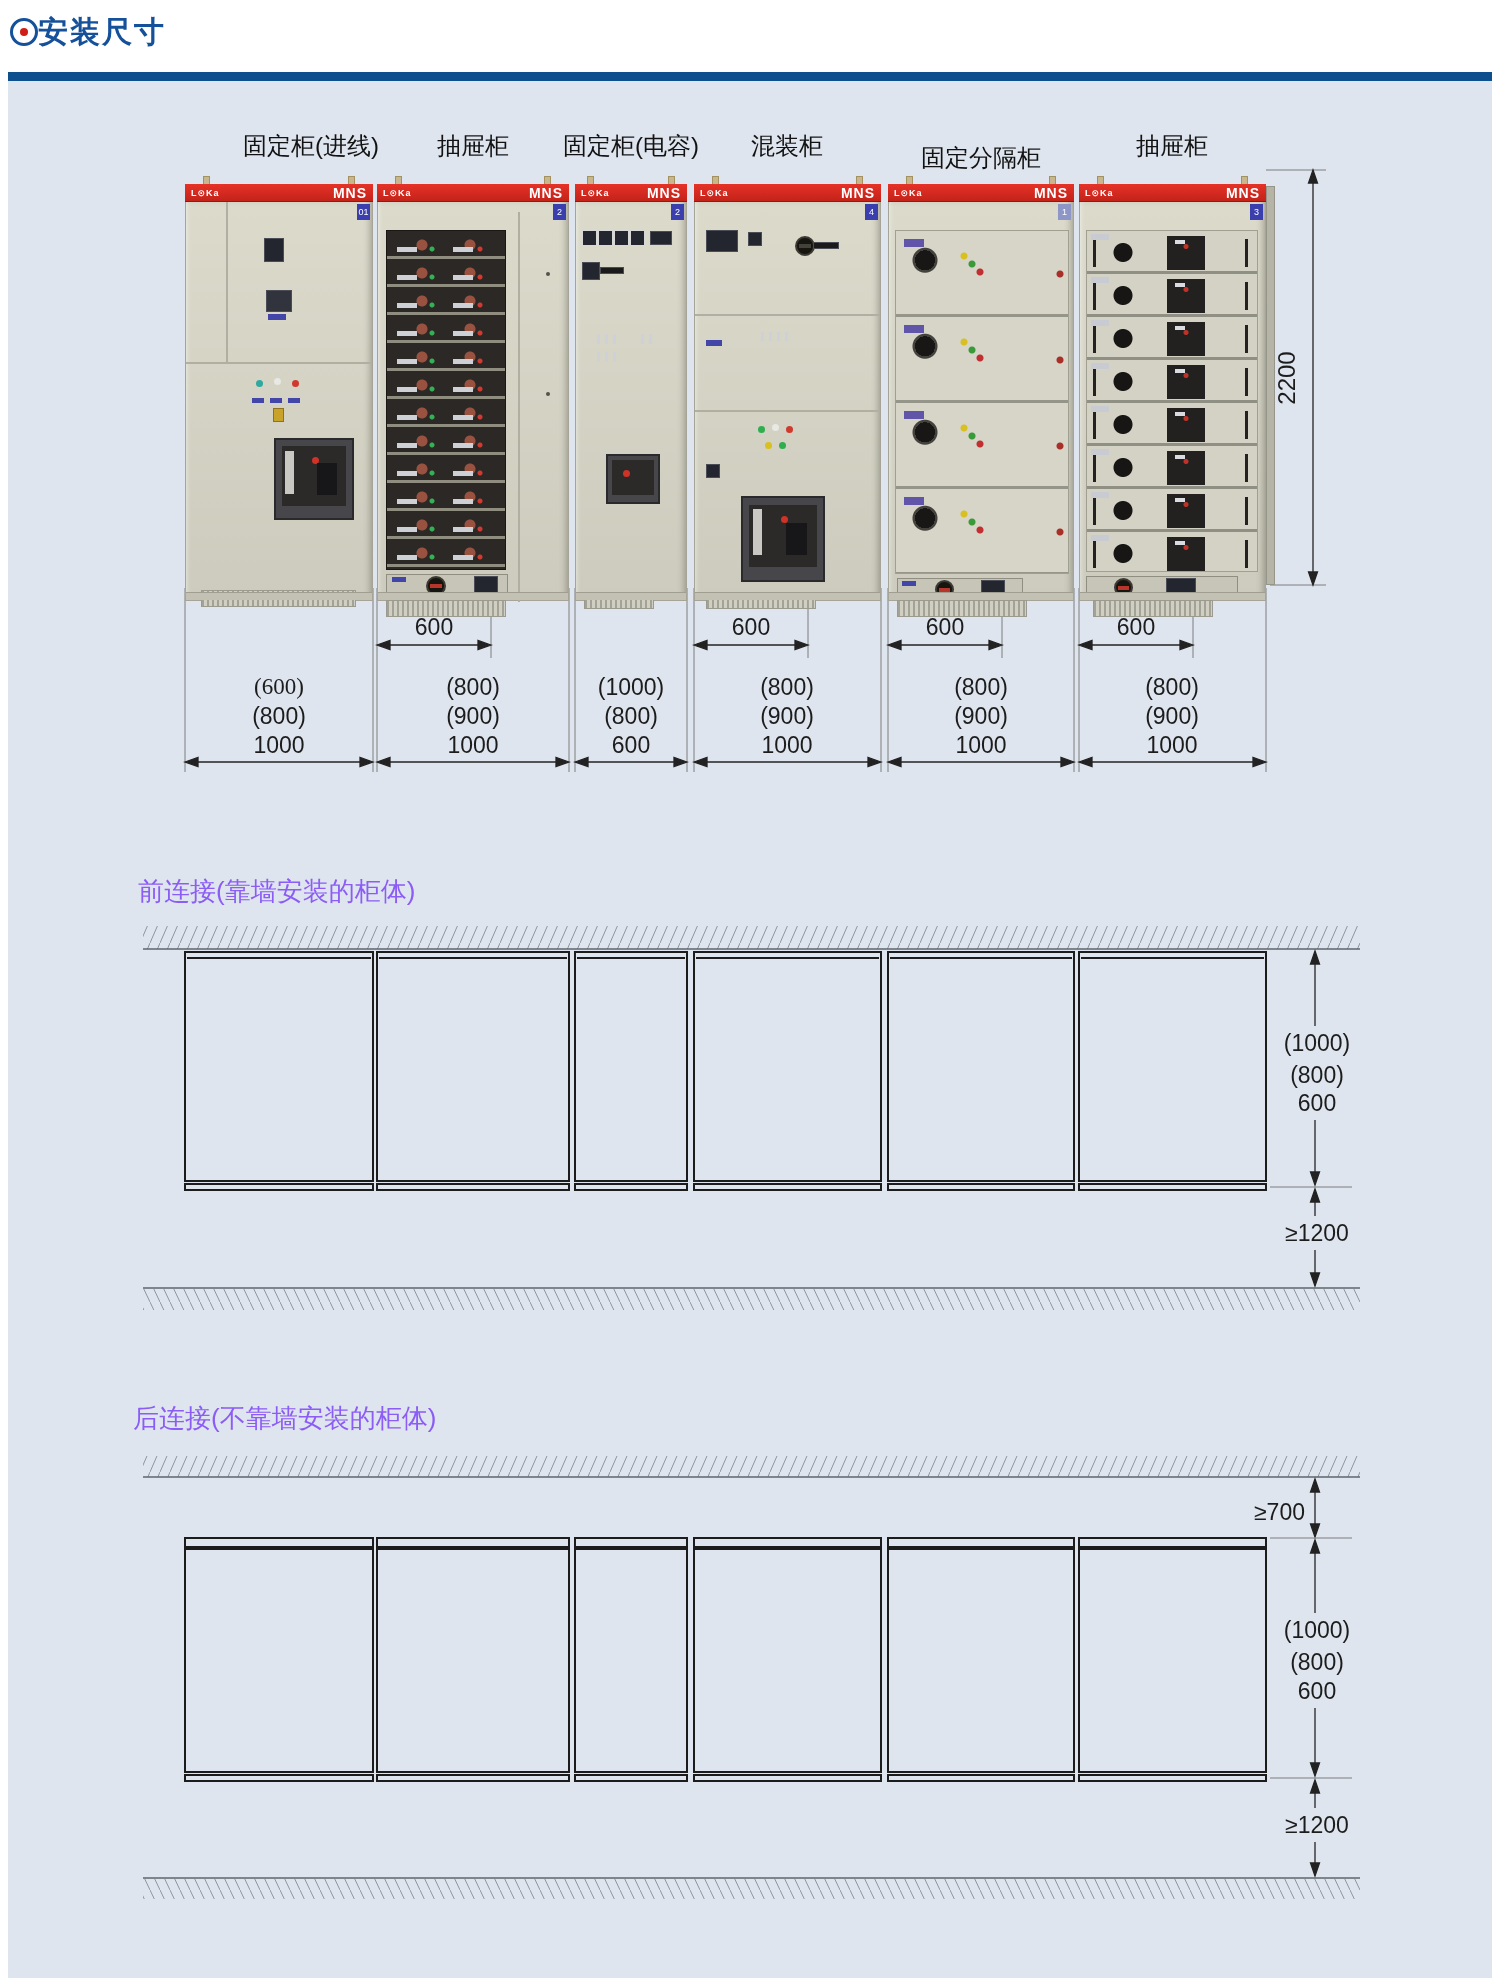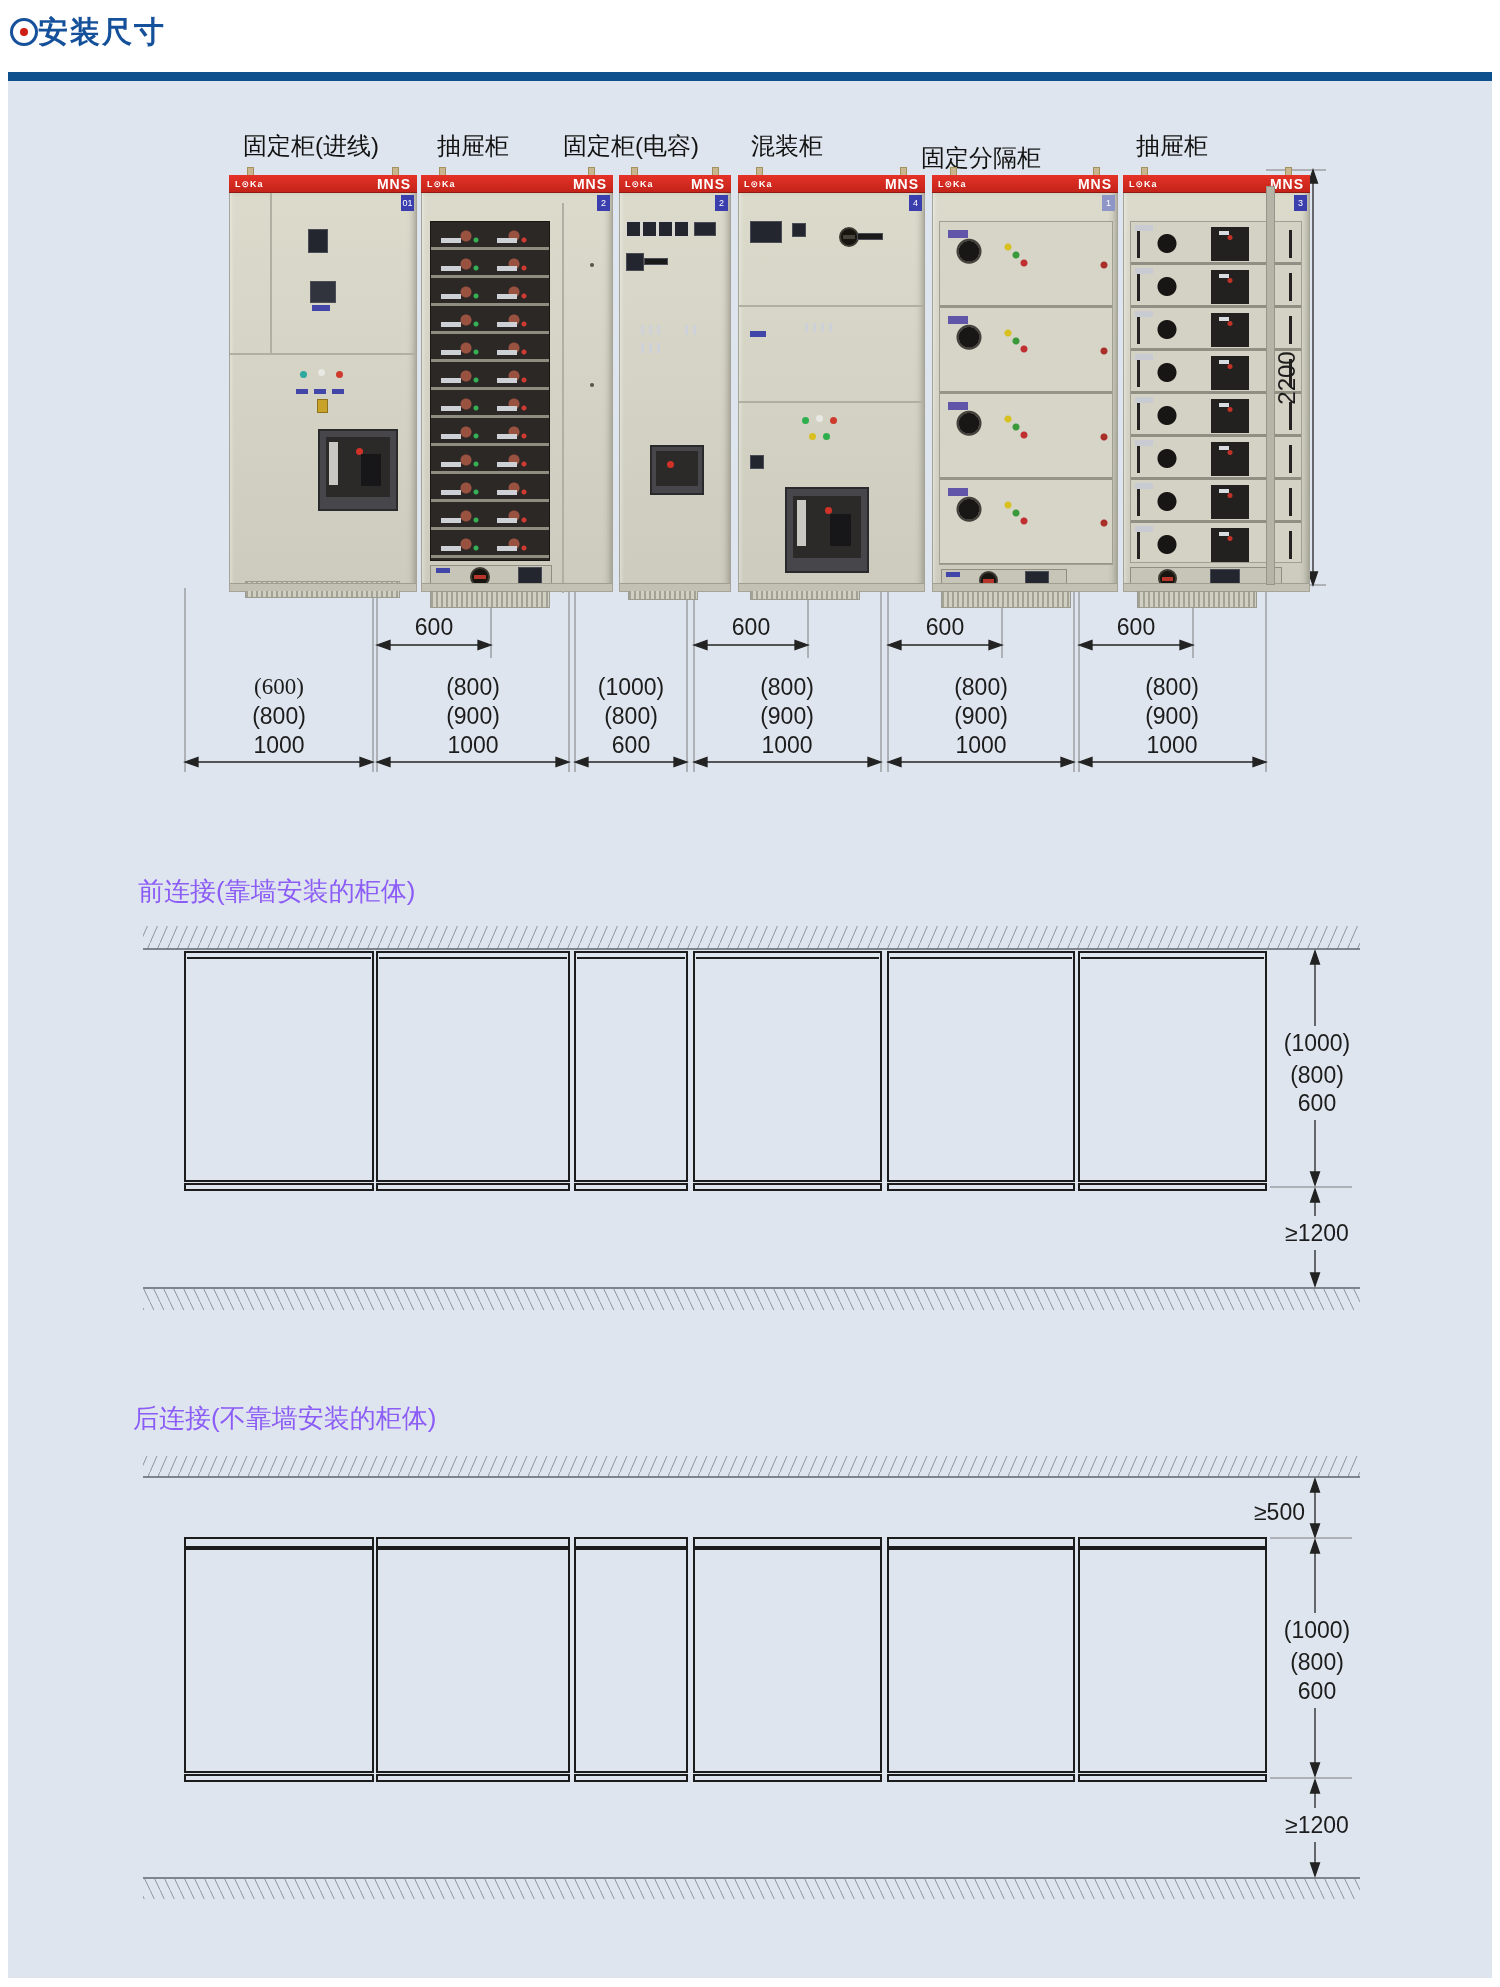--- a/index.html
+++ b/index.html
@@ -15,21 +15,21 @@
   #blue-bar{left:8px;top:72px;width:1484px;height:9px;background:#0e4f8e;}
   #panel{left:8px;top:81px;width:1484px;height:1897px;background:#dfe5ee;}
   
   .t{position:absolute;font-size:23px;color:#1c1c1c;text-align:center;line-height:26px;white-space:nowrap;}
   .cab-label{font-size:24px;color:#121212;}
   .sec-title{font-size:26px;color:#8b5cf6;text-align:left;line-height:30px;}
   .rotwrap{display:flex;align-items:center;justify-content:center;}
   .rot{display:inline-block;transform:rotate(-90deg);font-size:24px;color:#1c1c1c;}
   .ralign{text-align:right;}
   
-  .cab{position:absolute;top:175px;height:417px;margin-left:44px;}
+  .cab{position:absolute;top:184px;height:417px;}
   .band{position:absolute;left:0;right:0;top:0;height:18px;background:linear-gradient(#e63227,#c3231a);
         border-bottom:1px solid #8e1a12;display:flex;align-items:center;justify-content:space-between;padding:0 6px;box-sizing:border-box;}
   .brand{font-size:9px;font-weight:bold;color:#ffffff;letter-spacing:1px;}
   .series{font-size:14px;font-weight:bold;color:#ffffff;letter-spacing:1px;}
   .bodyc{position:absolute;left:0;right:0;top:18px;bottom:0;background:linear-gradient(#dbdacb,#cccbbd);
          border:1px solid #a5a497;border-top:none;box-sizing:border-box;
          box-shadow:inset -5px 0 6px -3px rgba(90,90,80,.45), inset 3px 0 4px -2px rgba(255,255,255,.5);}
   .badge{position:absolute;top:20px;right:3px;width:13px;height:16px;background:#3b3fae;color:#fff;
          font-size:9px;line-height:16px;text-align:center;}
   .badge.lt{background:#8e96c8;}
@@ -458,19 +458,19 @@
   <div class="t" style="left:1112px;top:703px;width:120px;">(900)</div>
   <div class="t" style="left:1112px;top:732px;width:120px;">1000</div>
 
   <div class="t sec-title" style="left:138px;top:876px;">前连接(靠墙安装的柜体)</div>
   <div class="t" style="left:1247px;top:1030px;width:140px;">(1000)</div>
   <div class="t" style="left:1247px;top:1062px;width:140px;">(800)</div>
   <div class="t" style="left:1247px;top:1090px;width:140px;">600</div>
   <div class="t" style="left:1247px;top:1220px;width:140px;">≥1200</div>
 
   <div class="t sec-title" style="left:133px;top:1403px;">后连接(不靠墙安装的柜体)</div>
-  <div class="t ralign" style="left:1167px;top:1499px;width:138px;">≥500</div>
+  <div class="t ralign" style="left:1167px;top:1499px;width:138px;">≥700</div>
   <div class="t" style="left:1247px;top:1617px;width:140px;">(1000)</div>
   <div class="t" style="left:1247px;top:1649px;width:140px;">(800)</div>
   <div class="t" style="left:1247px;top:1678px;width:140px;">600</div>
   <div class="t" style="left:1247px;top:1812px;width:140px;">≥1200</div>
 
 </div>
 
 </body></html>

